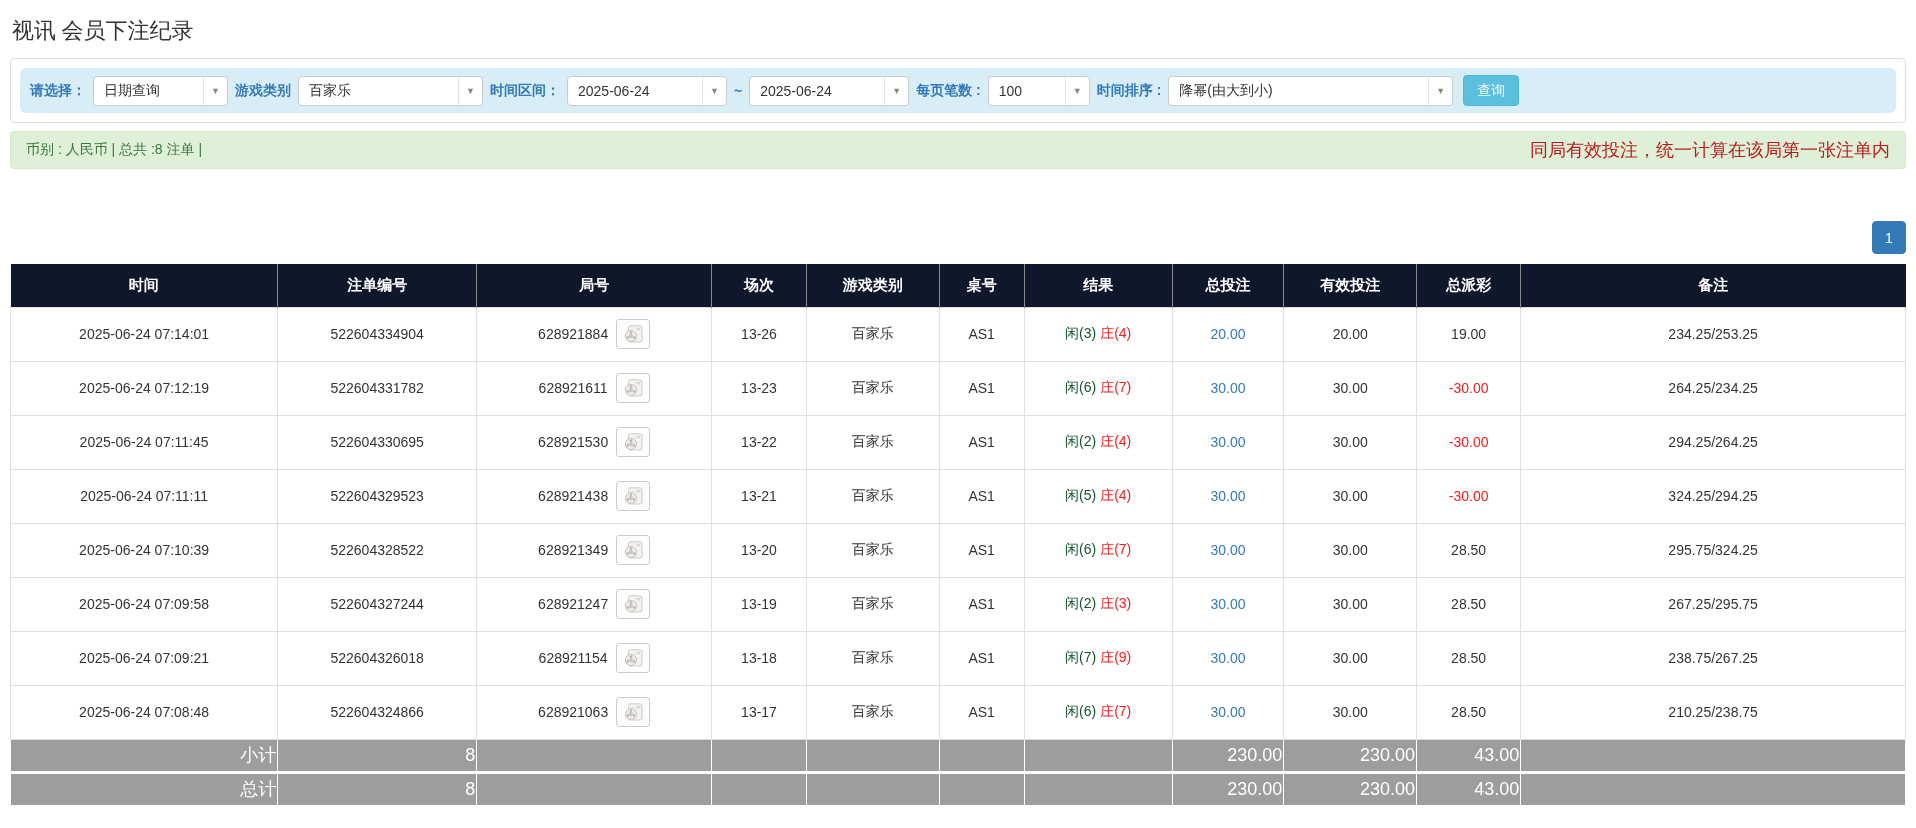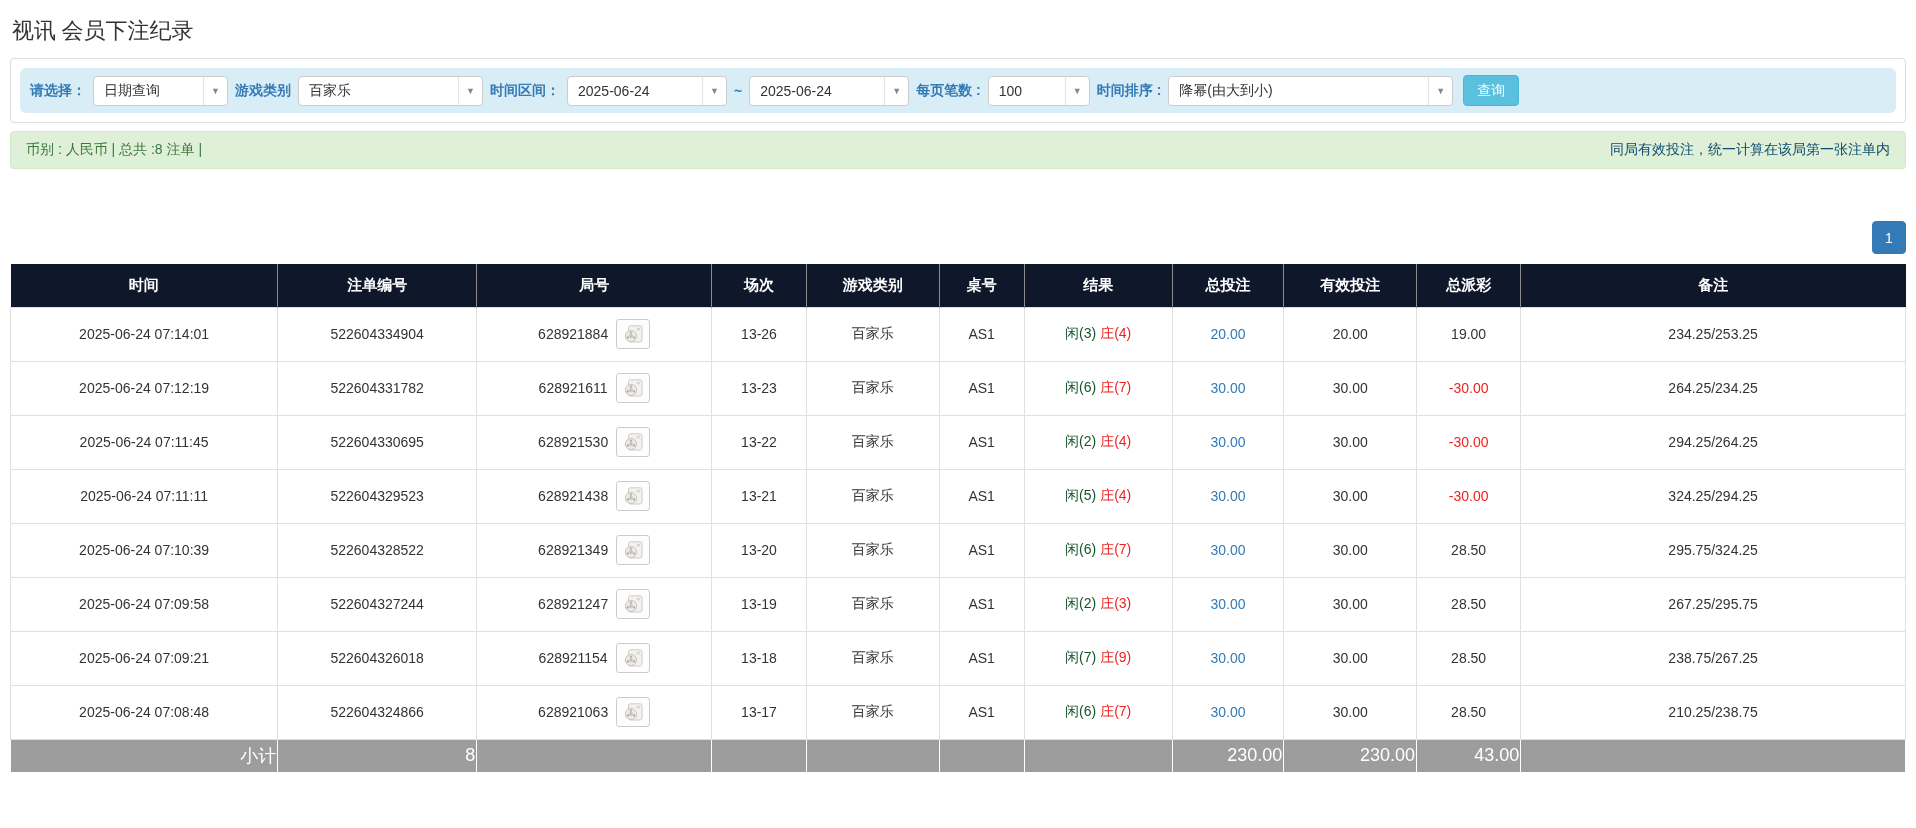--- a/index.html
+++ b/index.html
@@ -36,21 +36,21 @@
     height:31px; padding:0 13px; font-size:14px; cursor:pointer; margin-left:3px;
   }
 
   
   .alert {
     background:#dff0d8; border:1px solid #d6e9c6; border-radius:4px;
     height:38px; display:flex; align-items:center; justify-content:space-between;
     padding:0 15px; margin-bottom:8px;
   }
   .alert-left { color:#3c763d; font-size:14px;text-align:center; }
-  .alert-note { color:#0c4a6e; font-size:14px; }
+  .alert-note { color:#b91c1c; font-size:18px; }
 
   
   .pager { text-align:right; margin:52px 0 10px 0; }
   .page-btn {
     display:inline-block; min-width:34px; height:33px; line-height:33px; text-align:center;
     background:#337ab7; border:1px solid #337ab7; color:#fff; border-radius:4px;
     font-size:14px; cursor:pointer; text-decoration:none;
   }
 
   
@@ -439,16 +439,29 @@
         <td></td>
           <td></td>
         <td></td>
           <td></td>
         <td></td>
         <td>230.00</td>
         <td>230.00</td>
         <td>43.00</td>
         <td></td>
       </tr>
+      <tr class="total-row">
+        <td>总计</td>
+        <td>8</td>
+        <td></td>
+          <td></td>
+        <td></td>
+          <td></td>
+        <td></td>
+        <td>230.00</td>
+        <td>230.00</td>
+        <td>43.00</td>
+        <td></td>
+      </tr>
     </tfoot>
   </table>
 
 </div>
 
 </body></html>

